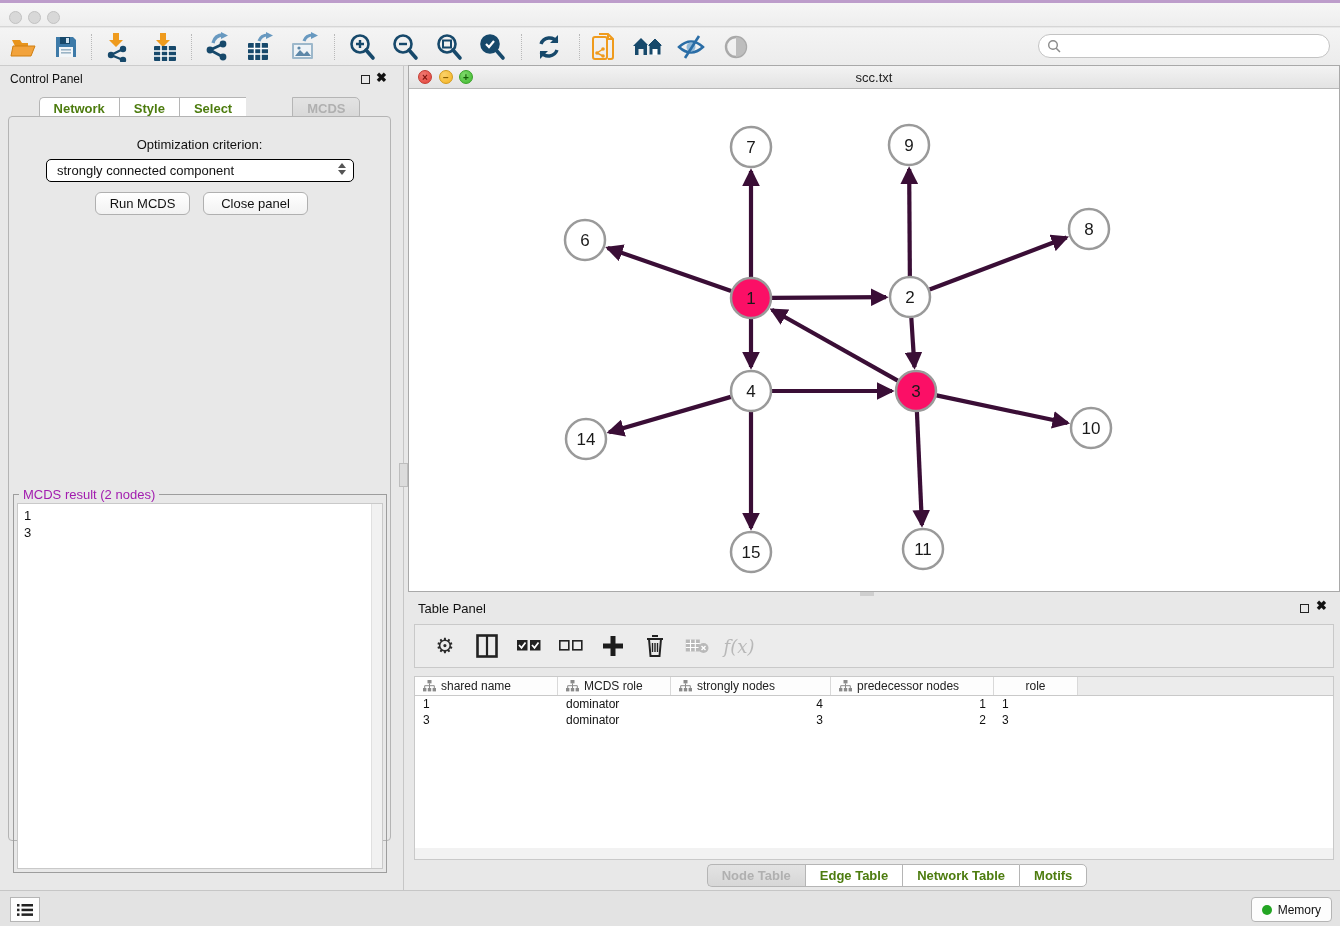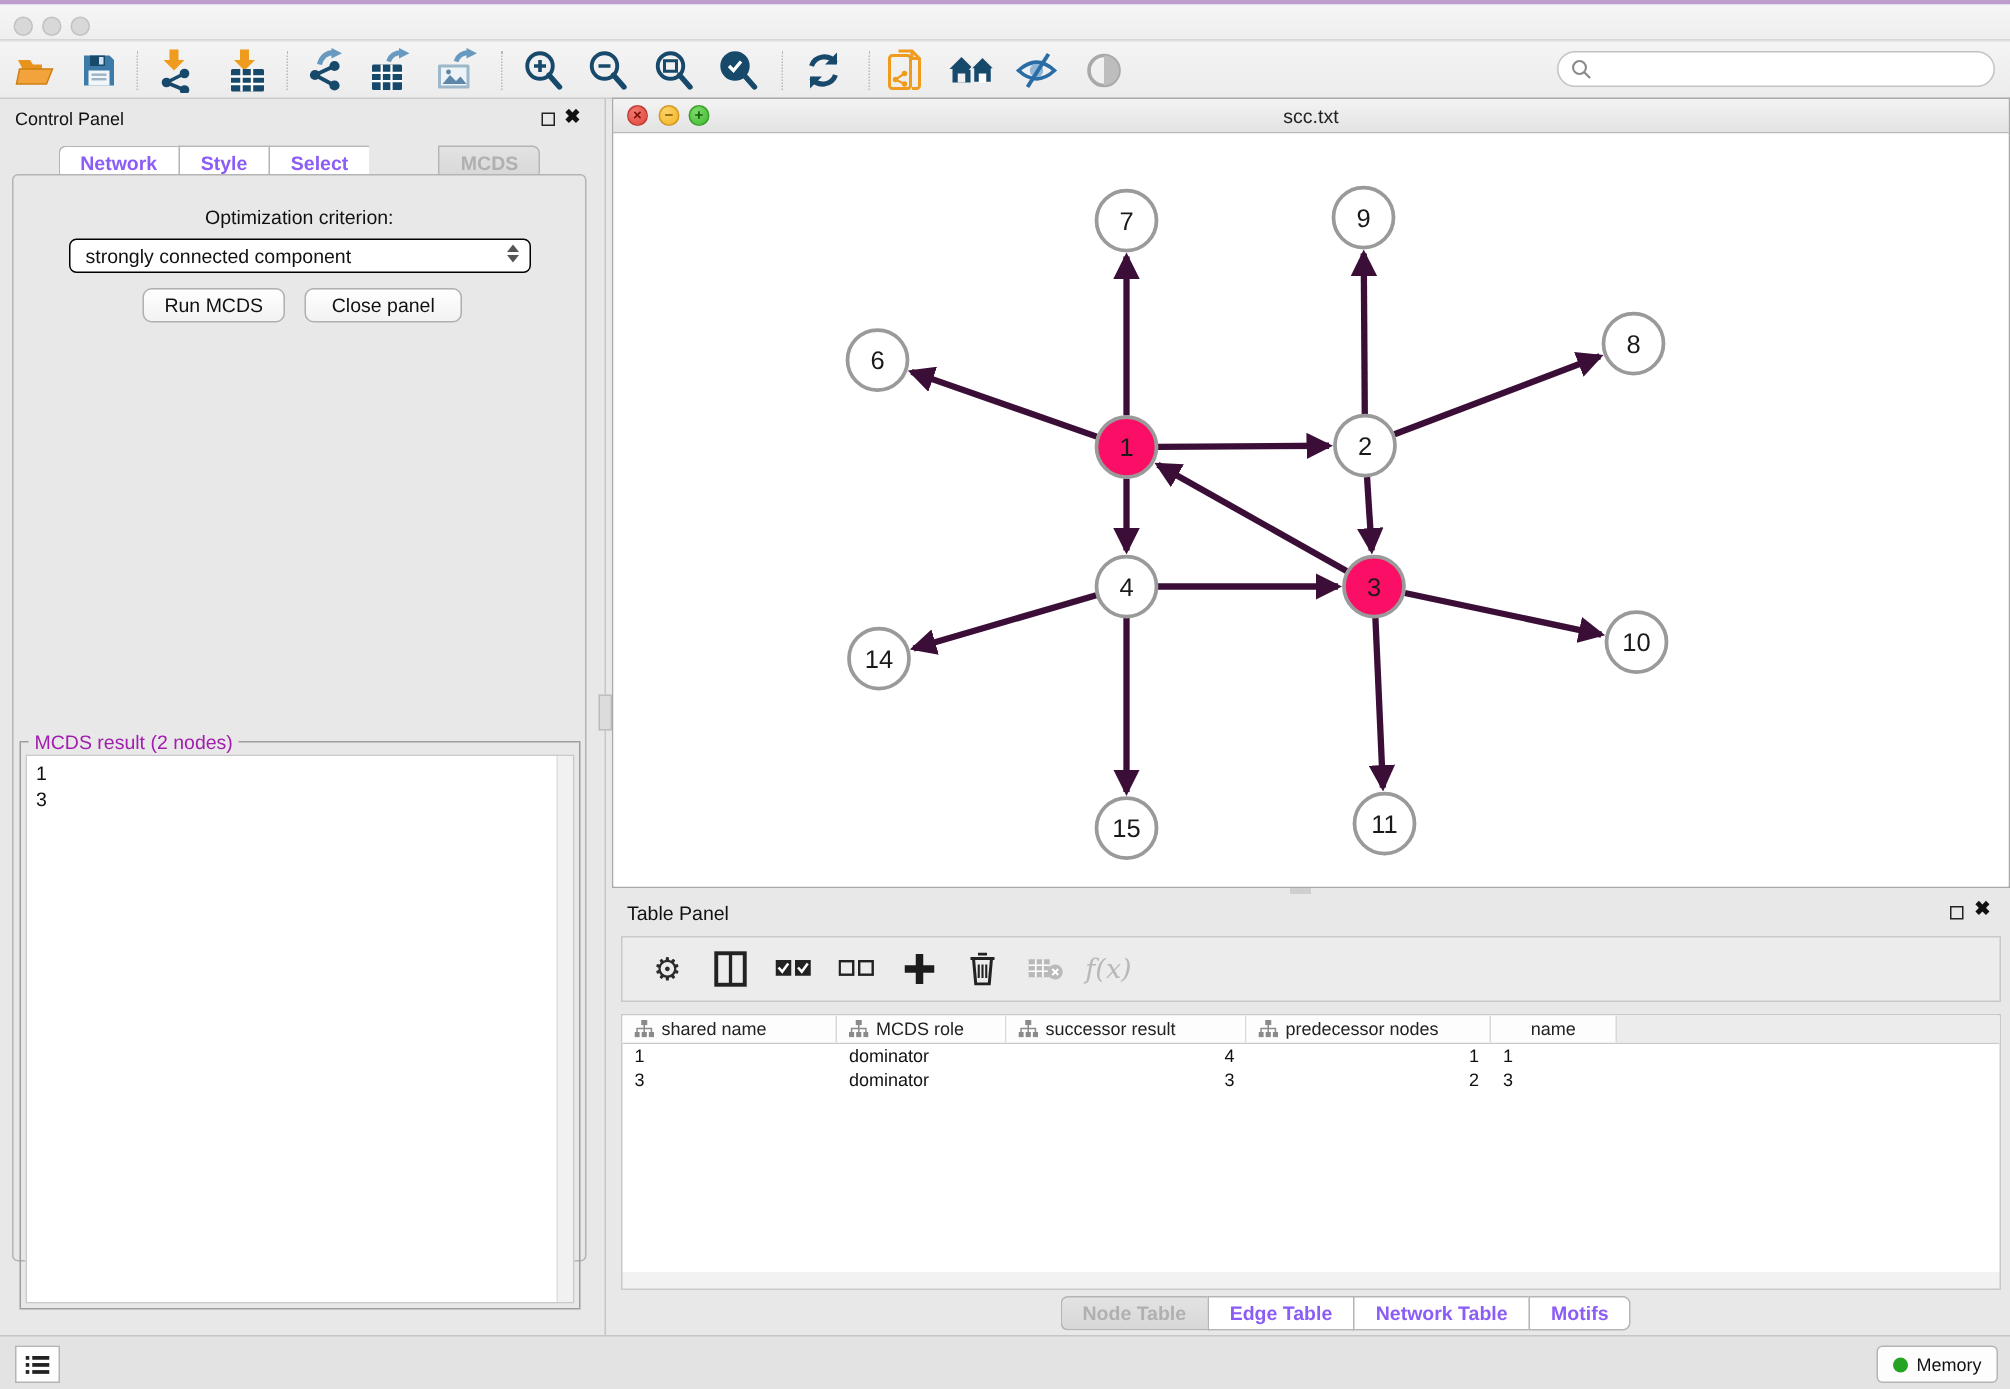--- a/index.html
+++ b/index.html
@@ -16,21 +16,21 @@
   .tb-icon { position:absolute; top:3px; width:34px; height:32px; display:flex; align-items:center; justify-content:center; }
   .tb-sep { position:absolute; top:6px; height:26px; width:0; border-left:1px dotted #b9b9b9; }
   .searchbox { position:absolute; left:1038px; top:6px; width:292px; height:24px; background:#ffffff; border:1px solid #c3c3c3; border-radius:12px; display:flex; align-items:center; padding-left:8px; }
 
   
   .cpanel { position:absolute; left:0; top:66px; width:399px; height:824px; background:#e8e8e8; }
   .cpanel-header { position:absolute; left:10px; top:6px; font-size:12px; color:#111; }
   .panel-float { position:absolute; width:9px; height:9px; border:1.5px solid #222; top:9px; }
   .panel-close { position:absolute; top:4px; font-size:13px; font-weight:bold; color:#111; }
   .cp-tabs { position:absolute; left:0; top:31px; width:100%; display:flex; justify-content:center; }
-  .tabseg { font-size:13px; font-weight:bold; padding:3px 14px; background:#ffffff; border:1px solid #b5b5b5; border-right:none; color:#8b5cf6; }
+  .tabseg { font-size:13px; font-weight:bold; padding:3px 14px; background:#ffffff; border:1px solid #b5b5b5; border-right:none; color:#4d7c0f; }
   .tabseg:first-child { border-radius:5px 0 0 5px; }
   .tabseg:last-child { border-radius:0 5px 5px 0; border-right:1px solid #b5b5b5; }
   .tabseg.sel { background:linear-gradient(#e3e3e3,#d7d7d7); color:#b0b0b0;margin-left:46px; }
   .cp-body { position:absolute; left:8px; top:50px; width:383px; height:725px; border:1px solid #b4b4b4; border-radius:4px; background:#e8e8e8; }
   .opt-label { position:absolute; left:0; right:0; top:20px; text-align:center; font-size:13px; color:#111; }
   .dropdown { position:absolute; left:37px; top:42px; width:308px; height:23px; background:#ffffff; border:1px solid #000000; border-radius:5px; font-size:13px; color:#111; display:flex; align-items:center; padding-left:10px; }
   .dd-arrows { position:absolute; right:7px; top:3px; display:flex; flex-direction:column; gap:2px; }
   .tri-up { width:0; height:0; border-left:4px solid transparent; border-right:4px solid transparent; border-bottom:5px solid #555; }
   .tri-down { width:0; height:0; border-left:4px solid transparent; border-right:4px solid transparent; border-top:5px solid #555; }
   .cp-btn { position:absolute; top:75px; height:23px; background:linear-gradient(#ffffff,#f2f2f2); border:1px solid #b0b0b0; border-radius:6px; font-size:13px; color:#111; display:flex; align-items:center; justify-content:center; font-family:"Liberation Sans",sans-serif; }
@@ -462,38 +462,38 @@
             <svg width="13" height="12" viewBox="0 0 13 12">
               <g fill="#8a8a8a">
                 <rect x="4.5" y="0" width="4" height="3.4"></rect>
                 <rect x="0" y="8" width="3.4" height="3.4"></rect>
                 <rect x="4.8" y="8" width="3.4" height="3.4"></rect>
                 <rect x="9.6" y="8" width="3.4" height="3.4"></rect>
               </g>
               <path d="M6.5 3.4 v2.3 M1.7 8 v-2.3 h9.6 v2.3 M6.5 5.7 v2.3" stroke="#8a8a8a" stroke-width="1" fill="none"></path>
             </svg>
           </span>
-          <span>successor result</span>
+          <span>strongly nodes</span>
         </div>
         <div class="dt-hcell" style="width: 163px;">
           <span>
             <svg width="13" height="12" viewBox="0 0 13 12">
               <g fill="#8a8a8a">
                 <rect x="4.5" y="0" width="4" height="3.4"></rect>
                 <rect x="0" y="8" width="3.4" height="3.4"></rect>
                 <rect x="4.8" y="8" width="3.4" height="3.4"></rect>
                 <rect x="9.6" y="8" width="3.4" height="3.4"></rect>
               </g>
               <path d="M6.5 3.4 v2.3 M1.7 8 v-2.3 h9.6 v2.3 M6.5 5.7 v2.3" stroke="#8a8a8a" stroke-width="1" fill="none"></path>
             </svg>
           </span>
           <span>predecessor nodes</span>
         </div>
         <div class="dt-hcell center" style="width: 84px;">
-          <span>name</span>
+          <span>role</span>
         </div>
         <div class="dt-hfill"></div>
       </div>
     <div id="dt-body">
         <div class="dt-row">
           <div class="dt-cell" style="width: 143px;">1</div>
           <div class="dt-cell" style="width: 113px;">dominator</div>
           <div class="dt-cell" style="width: 160px; justify-content: flex-end;">4</div>
           <div class="dt-cell" style="width: 163px; justify-content: flex-end;">1</div>
           <div class="dt-cell" style="width: 84px;">1</div>

